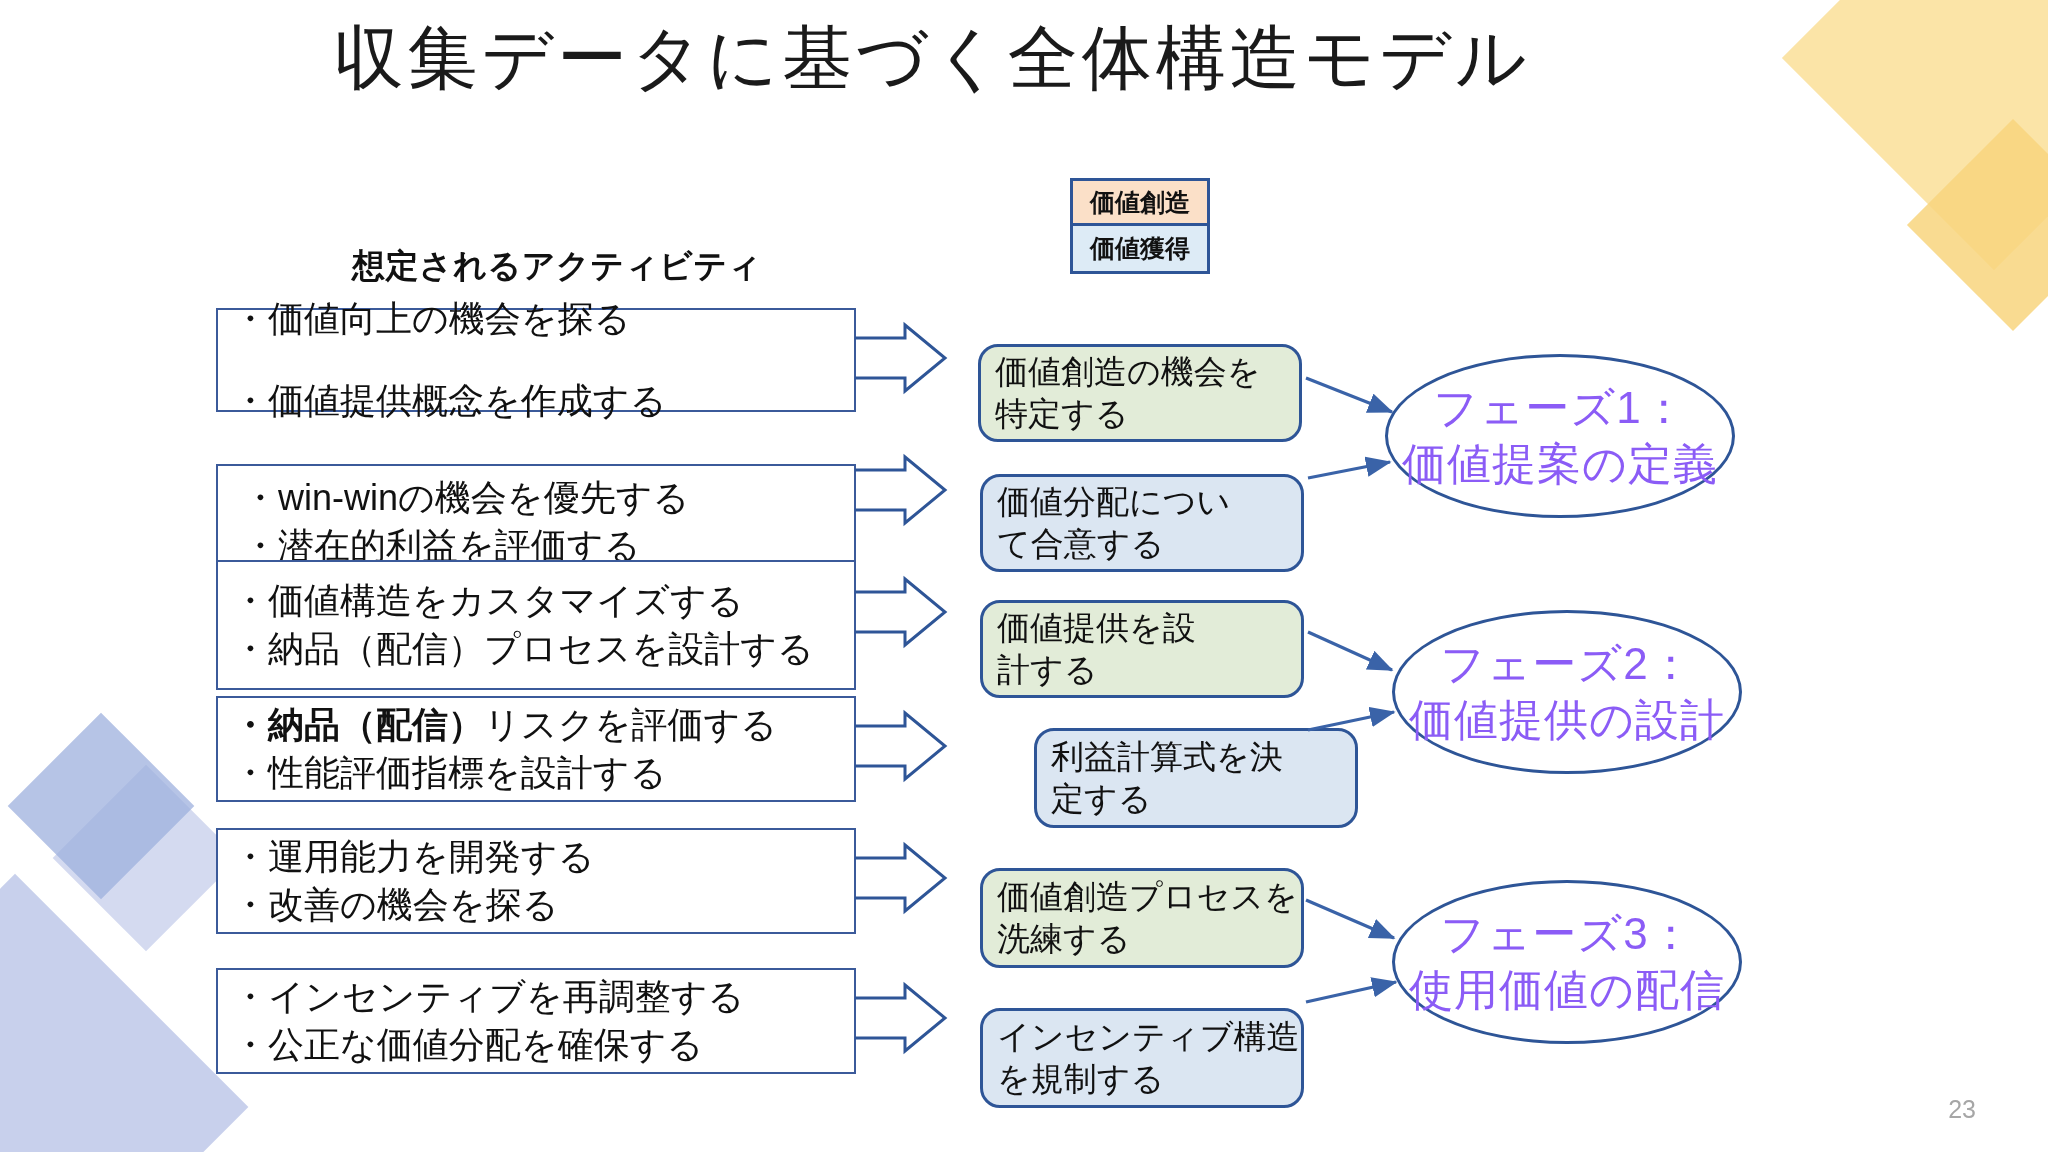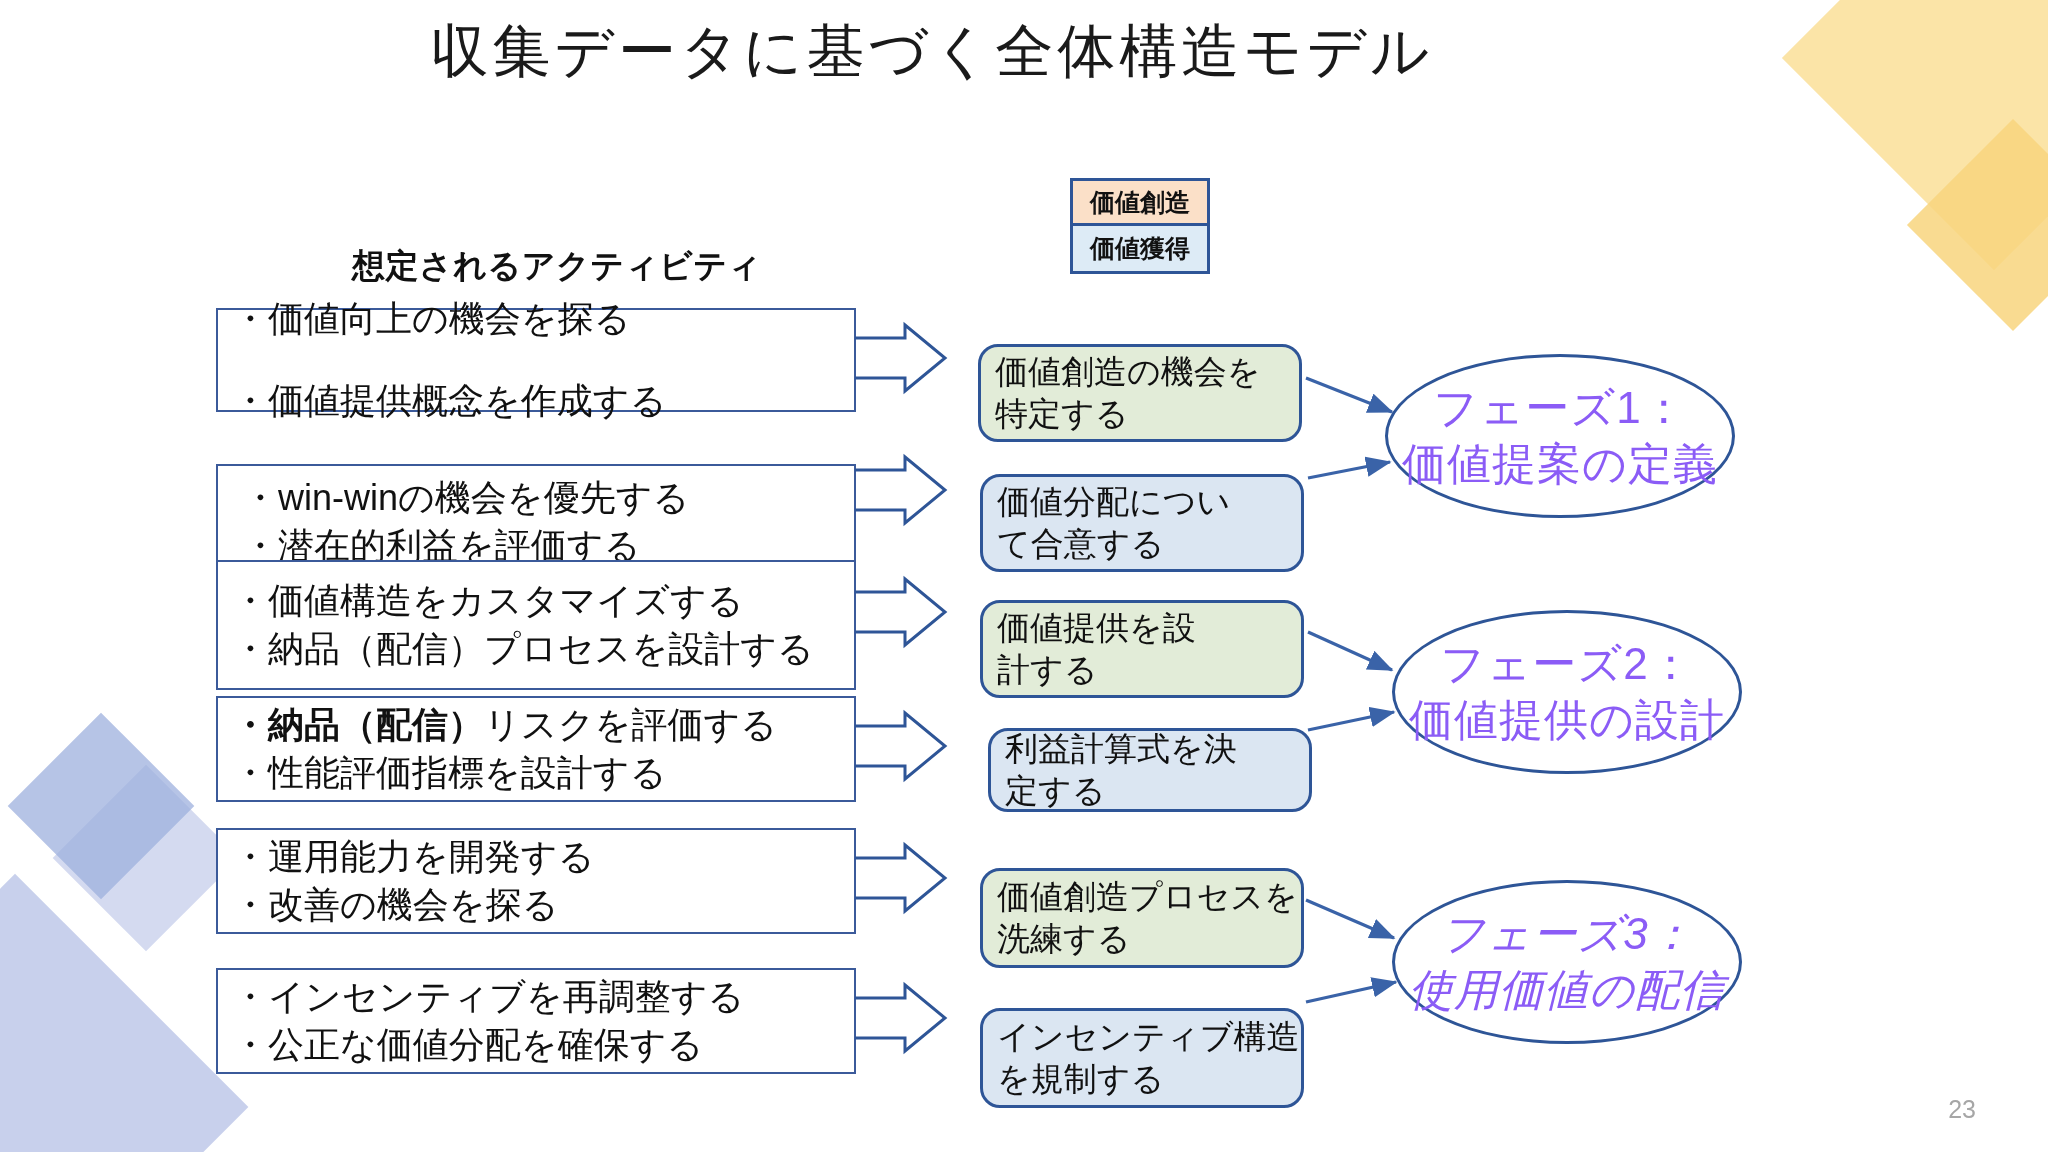--- a/index.html
+++ b/index.html
@@ -56,21 +56,21 @@
     transform: rotate(45deg);
   }
 
   
   #title {
     position: absolute;
     top: 18px;
     left: 0;
     width: 1864px;
     text-align: center;
-    font-size: 58px;
+    font-size: 70px;
     line-height: 1.15;
     letter-spacing: 4px;
     color: #1a1a1a;
     font-weight: 400;
     white-space: nowrap;
   }
 
   
   #legend {
     position: absolute;
@@ -249,21 +249,21 @@
   <div class="outcome-box capture" style="top:442px;left:980px;height:98px;">
     <div class="outcome-line">価値分配につい</div>
     <div class="outcome-line">て合意する</div>
   </div>
 
   <div class="outcome-box create" style="top:568px;left:980px;height:98px;">
     <div class="outcome-line">価値提供を設</div>
     <div class="outcome-line">計する</div>
   </div>
 
-  <div class="outcome-box capture" style="top:696px;left:988px;height:84px;">
+  <div class="outcome-box capture" style="top:696px;left:1034px;height:100px;">
     <div class="outcome-line">利益計算式を決</div>
     <div class="outcome-line">定する</div>
   </div>
 
   <div class="outcome-box create" style="top:836px;left:980px;height:100px;">
     <div class="outcome-line">価値創造プロセスを</div>
     <div class="outcome-line">洗練する</div>
   </div>
 
   <div class="outcome-box capture" style="top:976px;left:980px;height:100px;">
@@ -274,21 +274,21 @@
   <div class="phase-ellipse" style="top:354px;left:1385px;">
     <div class="phase-line">フェーズ1：</div>
     <div class="phase-line">価値提案の定義</div>
   </div>
 
   <div class="phase-ellipse" style="top:610px;left:1392px;">
     <div class="phase-line">フェーズ2：</div>
     <div class="phase-line">価値提供の設計</div>
   </div>
 
-  <div class="phase-ellipse" style="top:880px;left:1392px;font-style:italic;">
+  <div class="phase-ellipse" style="top:880px;left:1392px;">
     <div class="phase-line">フェーズ3：</div>
     <div class="phase-line">使用価値の配信</div>
   </div>
 
   <svg id="connectors" viewBox="0 0 2048 1152">
     <defs>
       <marker id="arrowhead" markerWidth="9" markerHeight="9" refX="7.5" refY="3.2" orient="auto">
         <path d="M0,0 L8,3.2 L0,6.4 z" fill="#3a63a8"></path>
       </marker>
     </defs>

